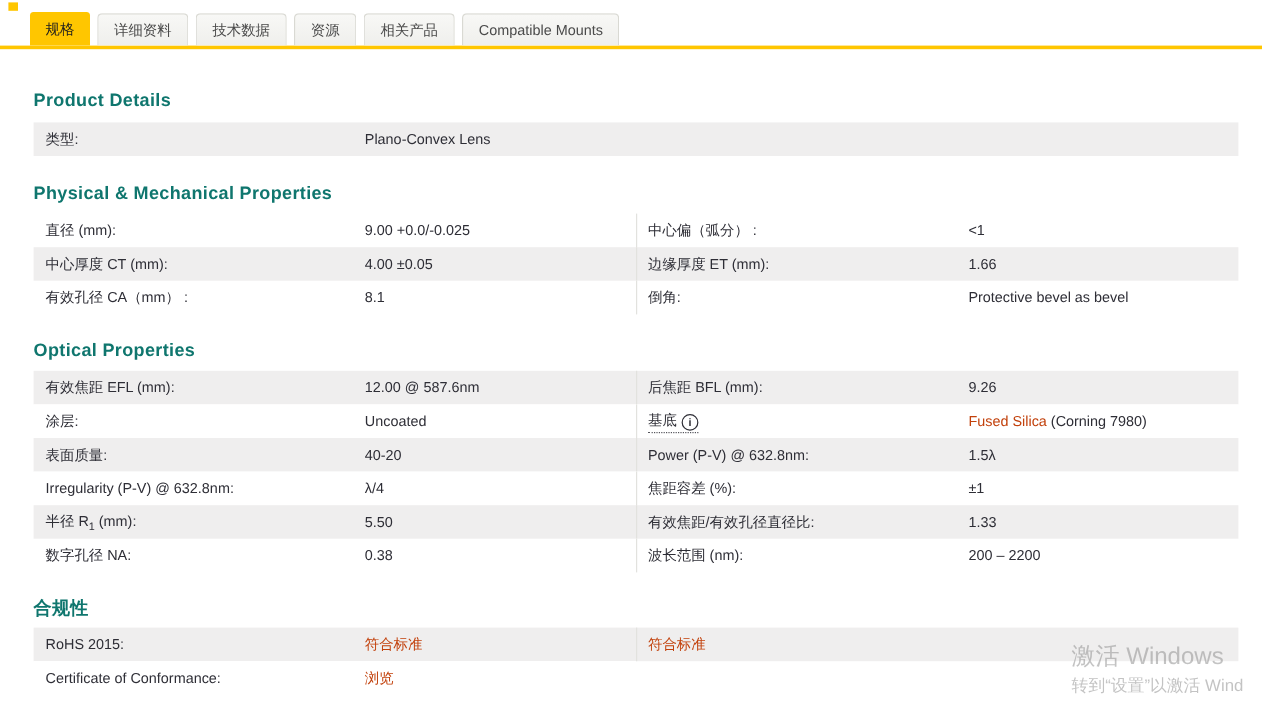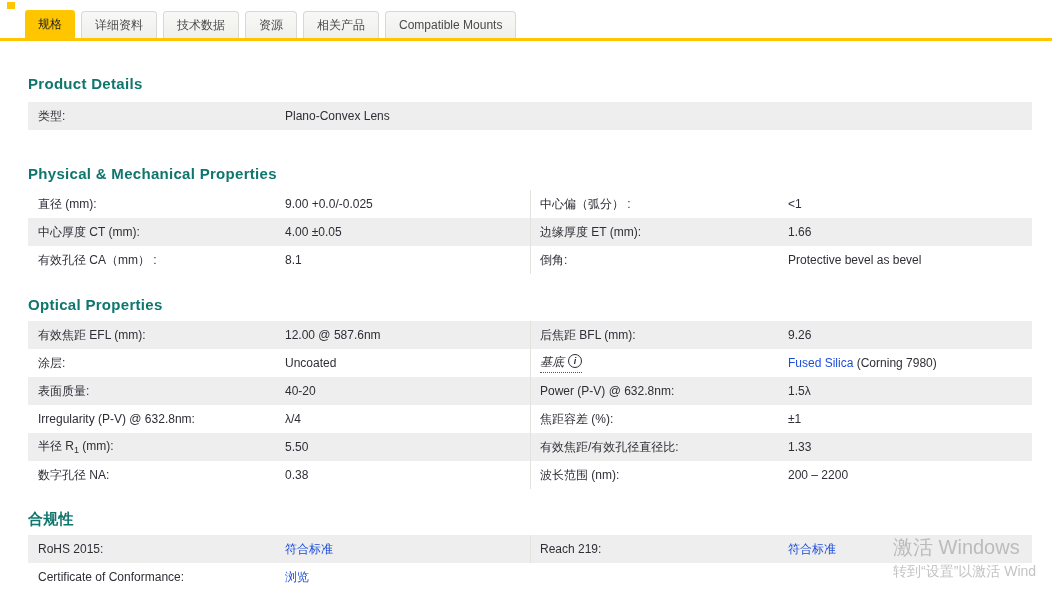--- a/index.html
+++ b/index.html
@@ -24,41 +24,41 @@
     border-radius:3px 3px 0 0;
   }
   .yellow-rule { width:1052px; height:3px; background:#ffc600; }
 
   
   .content { margin:0 0 0 28px; width:1004px; }
   .heading {
     font-size:15px; font-weight:bold; color:#0f766e; letter-spacing:0.3px;
   }
   .h1sp { margin-top:35px; margin-bottom:10px; }
-  .h2sp { margin-top:35px; margin-bottom:8px; }
+  .h2sp { margin-top:23px; margin-bottom:8px; }
   .h3sp { margin-top:22px; margin-bottom:8px; }
   .h4sp { margin-top:21px; margin-bottom:6px; }
 
   .cols { display:flex; }
   .col { width:502px; }
   .row {
     height:28px; display:flex; align-items:center; padding-left:10px;
-    box-sizing:border-box; font-size:12px;
+    box-sizing:border-box; font-size:12px;gap:19px;
   }
   .col.right .row { border-left:1px solid #e2e2de; padding-left:9px; }
   .row.g { background:#efeeee; }
   .row.w { background:#ffffff; }
   .lbl { width:247px; flex-shrink:0; color:#2e2e36; }
   .col.right .lbl { width:248px; }
   .val { color:#2e2e36; white-space:nowrap; }
   .fullrow .lbl { width:247px; }
-  a.lnk, .lnk { color:#1d4ed8; text-decoration:none; cursor:pointer; }
+  a.lnk, .lnk { color:#c2410c; text-decoration:none; cursor:pointer; }
   sub { font-size:9px; }
 
-  .dotted { border-bottom:1px dotted #55555c; padding-bottom:1px; display:inline-flex; align-items:flex-start; gap:4px;font-style:italic; }
+  .dotted { border-bottom:1px dotted #55555c; padding-bottom:1px; display:inline-flex; align-items:flex-end; gap:4px; }
   .info-ic {
     display:inline-block; width:12px; height:12px; border:1.5px solid #2d2d35; border-radius:50%;
     font-size:9px; line-height:12px; text-align:center; font-weight:bold; color:#2d2d35;
     box-sizing:content-box; cursor:pointer;
   }
 
   
   .watermark { position:absolute; left:893px; top:535px; color:rgba(145,145,145,0.55); white-space:nowrap; }
   .wm1 { font-size:20px; line-height:24px; }
   .wm2 { font-size:14px; line-height:20px; margin-top:2px; }
@@ -190,21 +190,20 @@
           <span class="lbl">RoHS 2015:</span>
           <span class="val"><a class="lnk">符合标准</a></span>
         </div>
         <div class="row w">
           <span class="lbl">Certificate of Conformance:</span>
           <span class="val"><a class="lnk">浏览</a></span>
         </div>
       </div>
       <div class="col right">
         <div class="row g">
-          <span class="lbl">Reach 219:</span>
           <span class="val"><a class="lnk">符合标准</a></span>
         </div>
       </div>
     </div>
 
   </div>
 
   <div class="watermark">
     <div class="wm1">激活 Windows</div>
     <div class="wm2">转到“设置”以激活 Wind</div>

